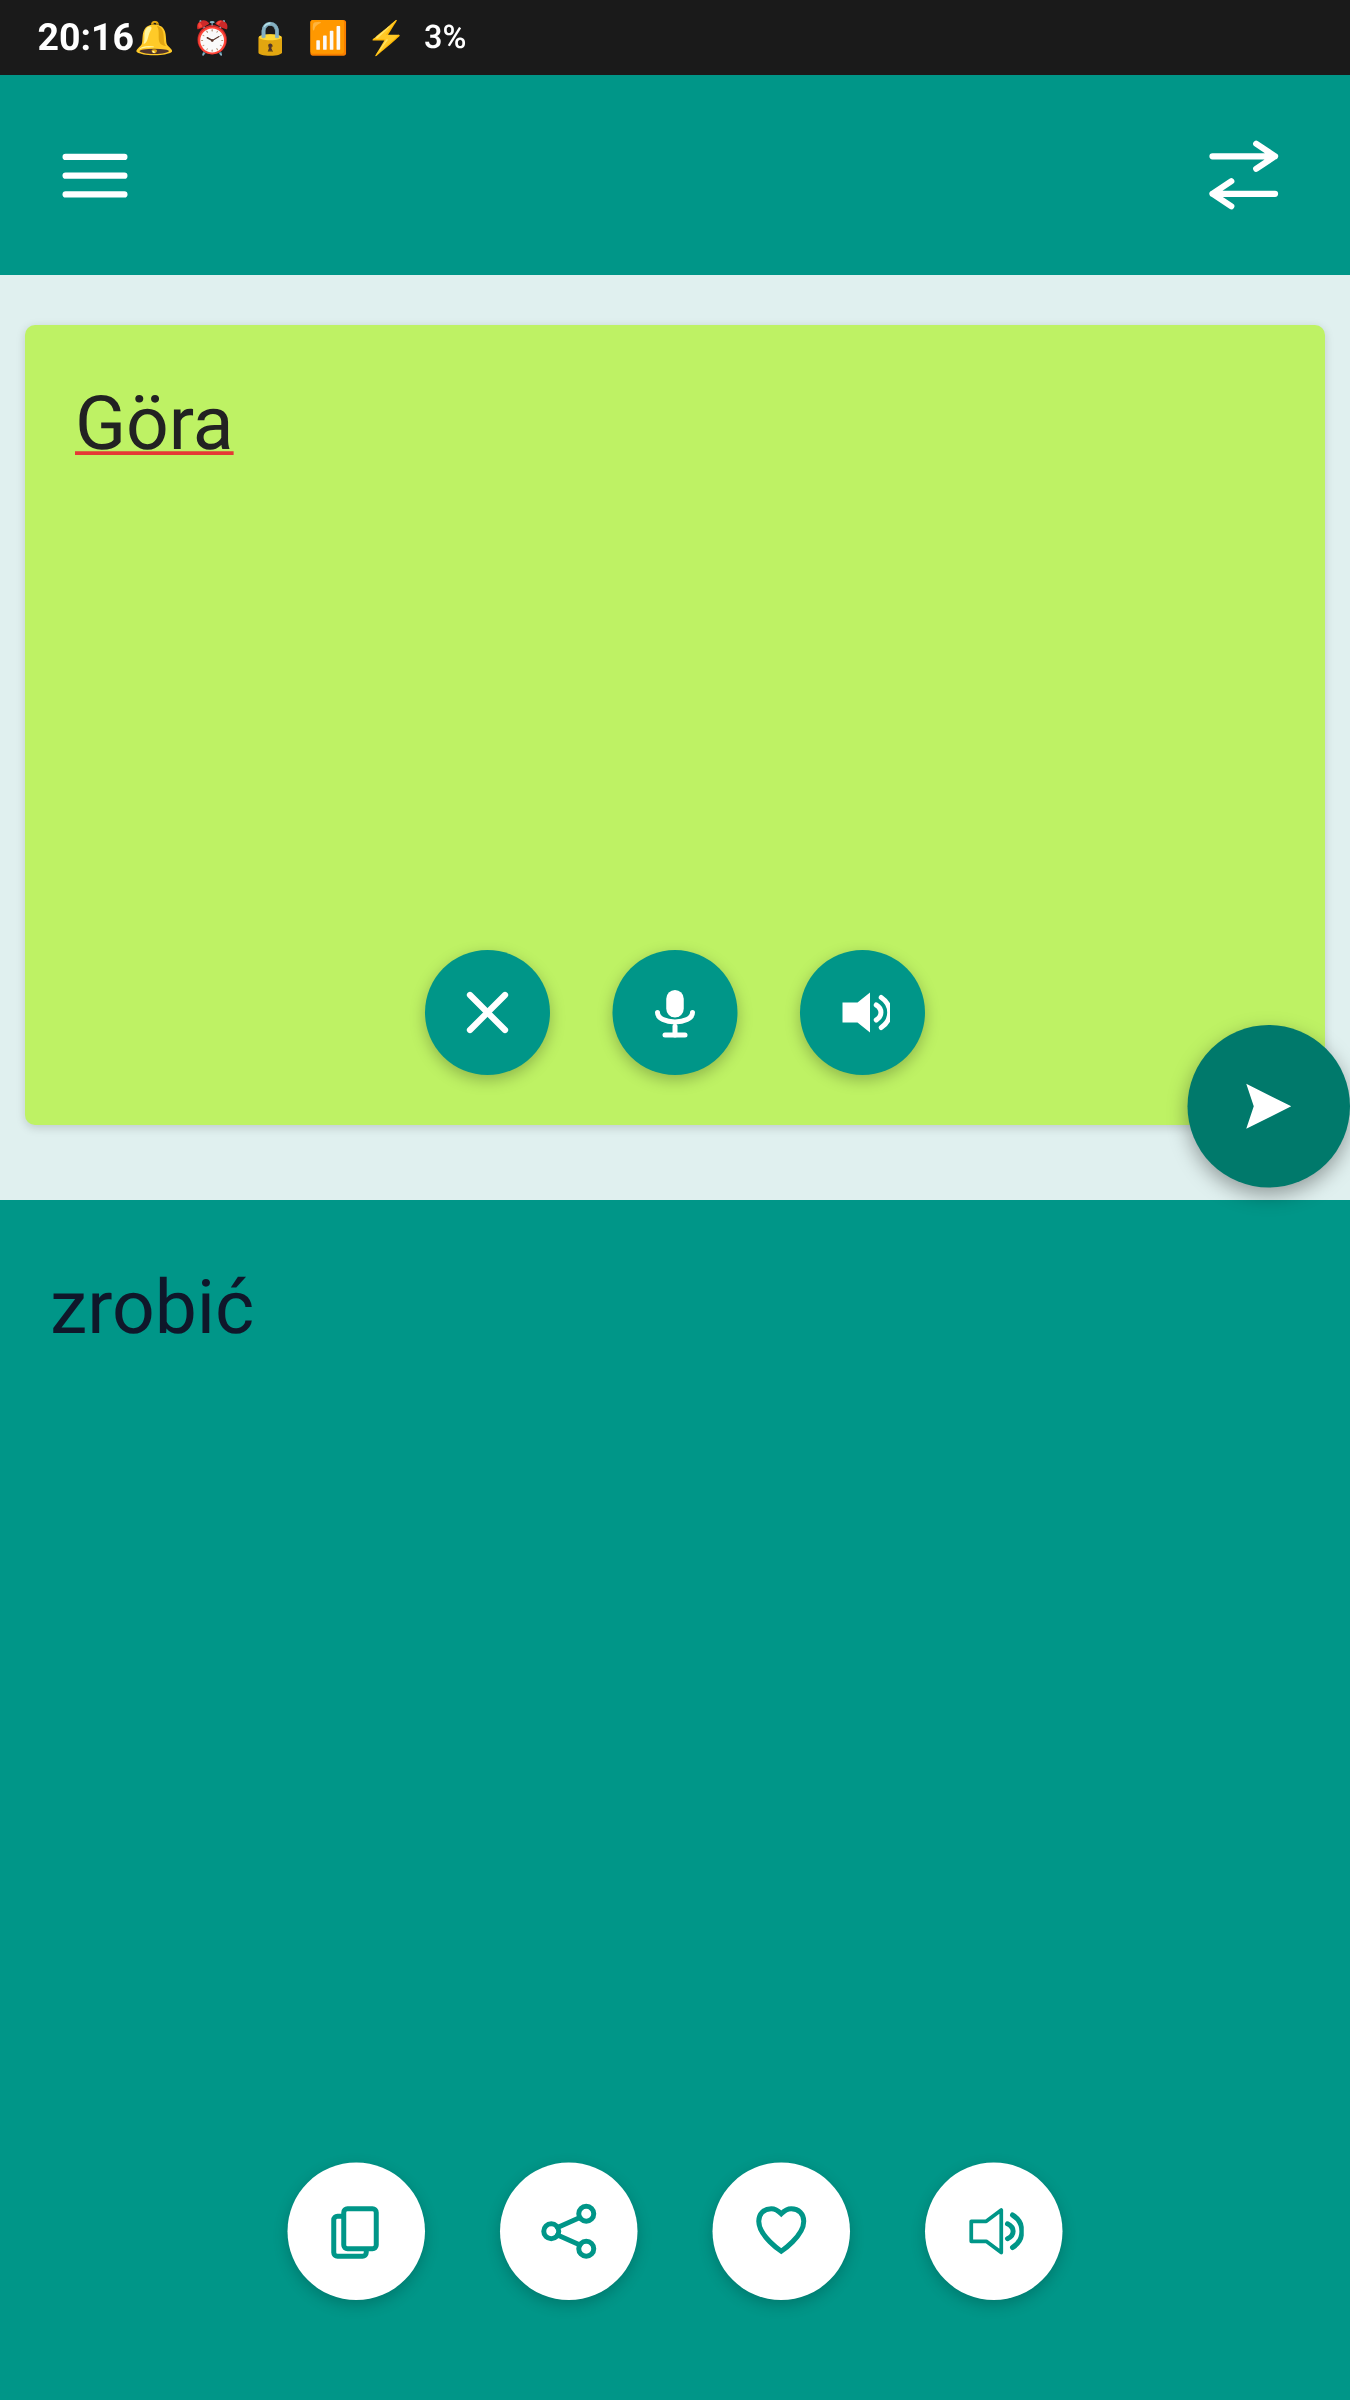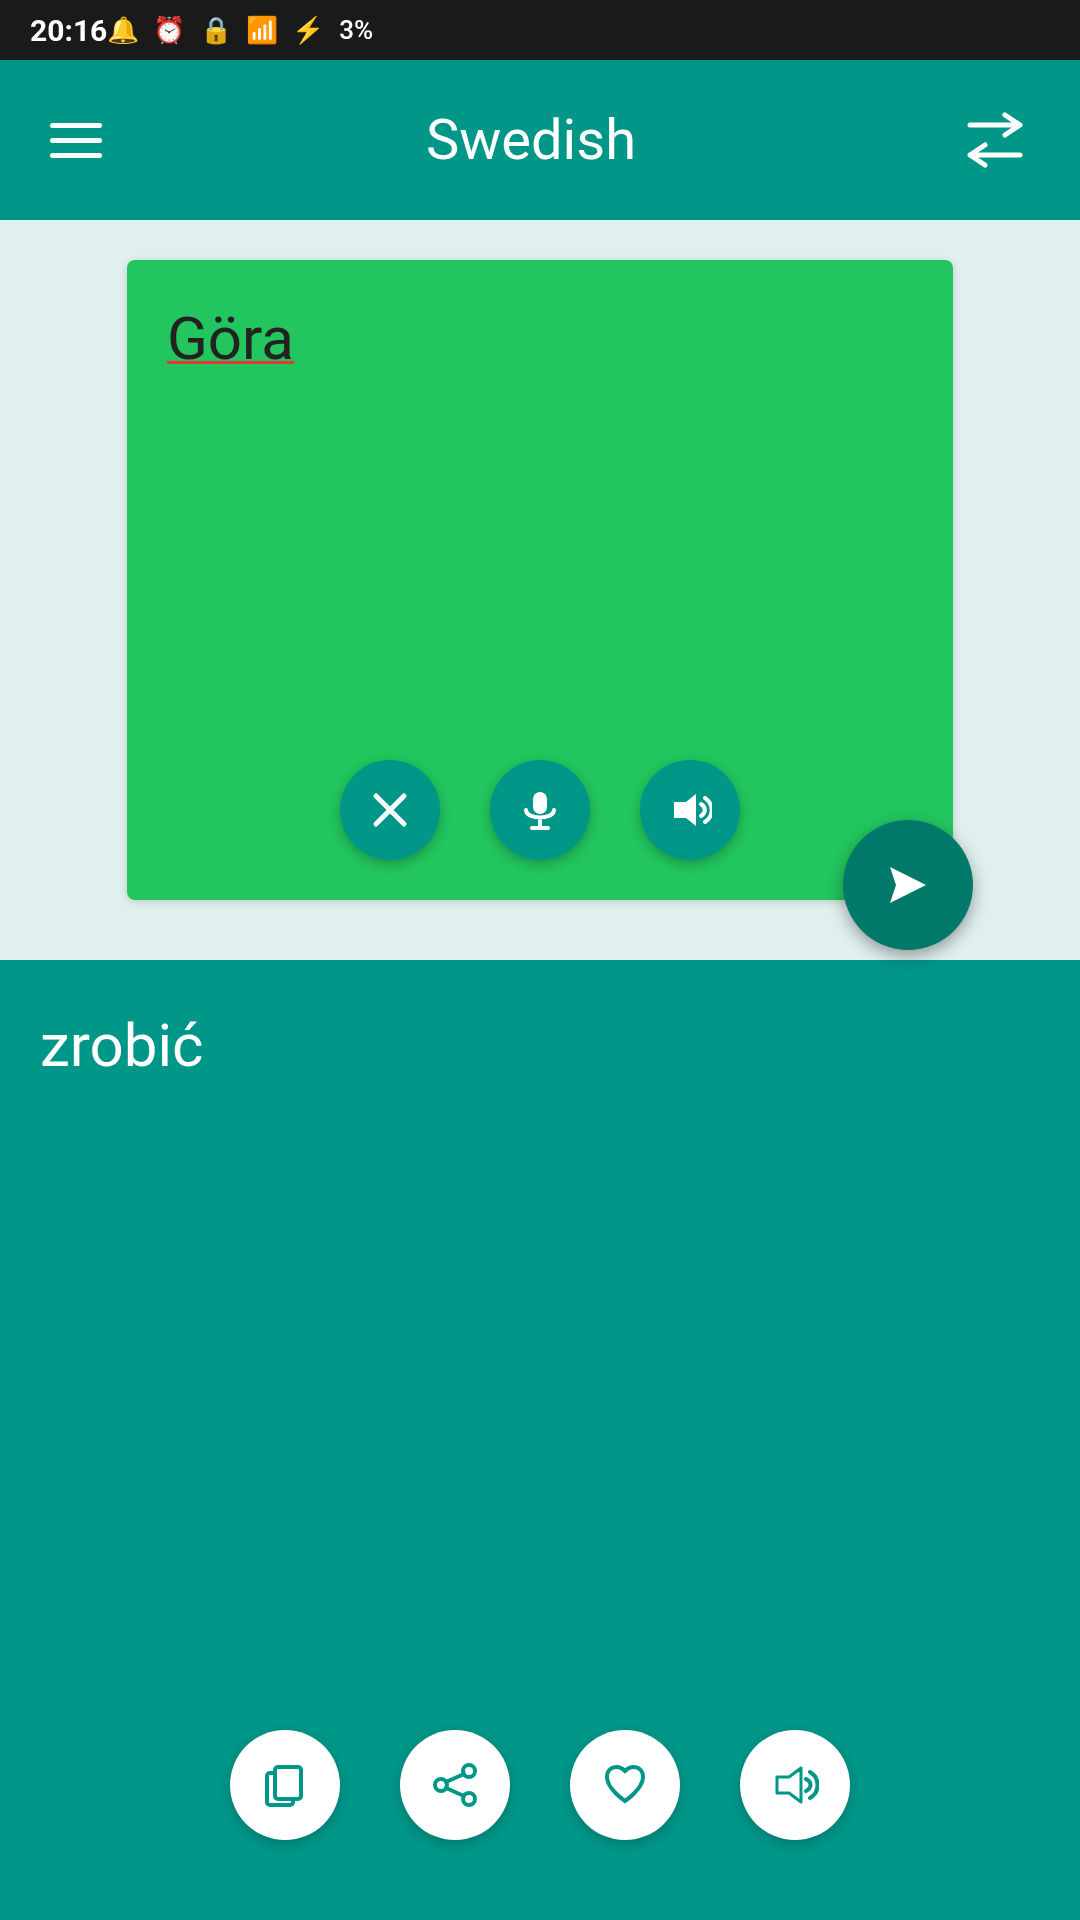--- a/index.html
+++ b/index.html
@@ -72,23 +72,23 @@
       color: white;
       font-size: 60px;
       cursor: pointer;
       display: flex;
       align-items: center;
       justify-content: center;
     }
 
     
     .input-panel {
-      width: 826px;
+      width: 1040px;
       margin: 20px auto 0;
-      background: #22c55e;
+      background: #bef264;
       border-radius: 8px;
       box-shadow: 0 2px 8px rgba(0,0,0,0.15);
       position: relative;
       height: 640px;
       display: flex;
       flex-direction: column;
       justify-content: flex-end;
     }
     .input-text {
       flex: 1;
@@ -148,21 +148,21 @@
     .output-panel {
       width: 100%;
       background: #009688;
       flex: 1;
       position: relative;
       padding: 50px 40px 40px;
       display: flex;
       flex-direction: column;
     }
     .output-text {
-      color: #ffffff;
+      color: #0f172a;
       font-size: 60px;
       font-weight: 400;
       flex: 1;
     }
     .output-actions {
       display: flex;
       justify-content: center;
       gap: 60px;
       padding-bottom: 40px;
     }
@@ -209,21 +209,20 @@
     <span class="status-icon">3%</span>
   </div>
 </div>
 
 <div class="toolbar">
   <div class="toolbar-menu">
     <span></span>
     <span></span>
     <span></span>
   </div>
-  <span class="toolbar-lang">Swedish</span>
   <div class="toolbar-swap">
     <svg width="70" height="60" viewBox="0 0 70 60" fill="none">
 
       <path d="M10 15 L60 15 M45 5 L60 15 L45 25" stroke="white" stroke-width="5" stroke-linecap="round" stroke-linejoin="round" fill="none"></path>
 
       <path d="M60 45 L10 45 M25 35 L10 45 L25 55" stroke="white" stroke-width="5" stroke-linecap="round" stroke-linejoin="round" fill="none"></path>
     </svg>
   </div>
 </div>
 

